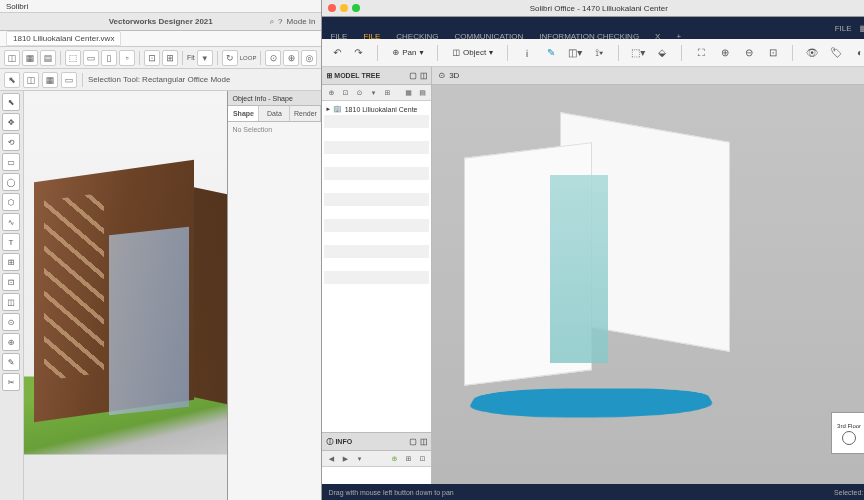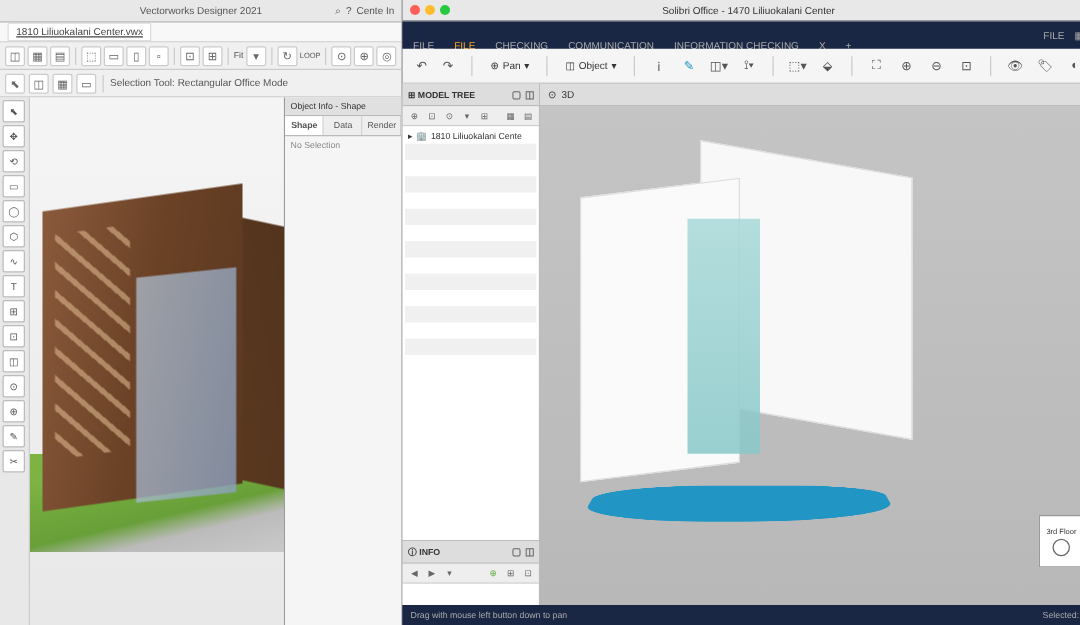--- a/index.html
+++ b/index.html
@@ -2,23 +2,23 @@
 <html><head>
   <meta charset="utf-8">
   <style>
     * { margin: 0; padding: 0; box-sizing: border-box; }
     body { width: 864px; height: 500px; overflow: hidden; font-family: Arial, sans-serif; font-size: 9px; background: #fff; display: flex; }
     
     
     .left-app { width: 428px; height: 100%; display: flex; flex-direction: column; background: #f0f0f0; border-right: 1px solid #999; }
     .vw-menubar { height: 13px; background: #f5f5f5; border-bottom: 1px solid #ccc; display: flex; align-items: center; padding: 0 6px; font-size: 8px; color: #333; }
     .vw-titlebar { height: 18px; background: #e8e8e8; border-bottom: 1px solid #bbb; display: flex; align-items: center; position: relative; font-size: 8px; color: #555; }
-    .vw-titlebar .title-center { position: absolute; left: 50%; transform: translateX(-50%); }
+    .vw-titlebar .title-center { position: absolute; left: 50%; transform: translateX(-50%); font-weight: bold; }
     .vw-titlebar .title-right { position: absolute; right: 6px; display: flex; gap: 4px; align-items: center; }
-    .vw-tab { height: 16px; background: #f8f8f8; border-bottom: 1px solid #ccc; display: flex; align-items: center; padding: 0 6px; font-size: 8px; color: #444; text-decoration: underline; }
+    .vw-tab { height: 16px; background: #f8f8f8; border-bottom: 1px solid #ccc; display: flex; align-items: center; padding: 0 6px; font-size: 8px; color: #444; }
     .vw-tab span { padding: 2px 6px; background: #fff; border: 1px solid #ddd; border-radius: 2px 2px 0 0; }
     .vw-toolbar1 { height: 22px; background: #f0f0f0; border-bottom: 1px solid #ccc; display: flex; align-items: center; padding: 0 4px; gap: 2px; }
     .vw-toolbar2 { height: 22px; background: #f0f0f0; border-bottom: 1px solid #ccc; display: flex; align-items: center; padding: 0 4px; gap: 3px; font-size: 8px; color: #555; }
     .tb-icon { width: 16px; height: 16px; background: #fff; border: 1px solid #ccc; border-radius: 2px; display: flex; align-items: center; justify-content: center; font-size: 9px; color: #666; }
     .tb-sep { width: 1px; height: 14px; background: #ccc; margin: 0 2px; }
     .vw-main { flex: 1; display: flex; position: relative; }
     .vw-tooldock { width: 24px; background: #e8e8e8; border-right: 1px solid #ccc; display: flex; flex-direction: column; padding: 2px; gap: 2px; }
     .tool-btn { width: 18px; height: 18px; background: #fff; border: 1px solid #bbb; border-radius: 2px; font-size: 8px; display: flex; align-items: center; justify-content: center; color: #555; }
     .vw-viewport { flex: 1; background: linear-gradient(to bottom, #f5f5f5 0%, #e8e8e8 100%); position: relative; overflow: hidden; }
     
@@ -84,26 +84,29 @@
     
     .sol-statusbar { height: 16px; background: #1a2744; display: flex; align-items: center; padding: 0 6px; font-size: 7px; color: #aaa; justify-content: space-between; }
     .nav-cube { position: absolute; bottom: 30px; right: 8px; width: 36px; height: 42px; background: #fff; border: 1px solid #999; font-size: 6px; display: flex; flex-direction: column; align-items: center; justify-content: center; color: #333; }
     .nav-cube-label { font-size: 6px; margin-top: 2px; }
     .nav-compass { width: 14px; height: 14px; border: 1px solid #666; border-radius: 50%; margin-top: 2px; position: relative; }
   </style>
 </head>
 <body>
 
 <div class="left-app">
+  <div class="vw-menubar">
+    <span>Solibri</span>
+  </div>
   <div class="vw-titlebar">
     <span class="title-center">Vectorworks Designer 2021</span>
     <span class="title-right">
       <span>⌕</span>
       <span>?</span>
-      <span>Cente In</span>
+      <span>Mode In</span>
     </span>
   </div>
   <div class="vw-tab">
     <span>1810 Liliuokalani Center.vwx</span>
   </div>
   <div class="vw-toolbar1">
     <div class="tb-icon">◫</div>
     <div class="tb-icon">▦</div>
     <div class="tb-icon">▤</div>
     <div class="tb-sep"></div>

